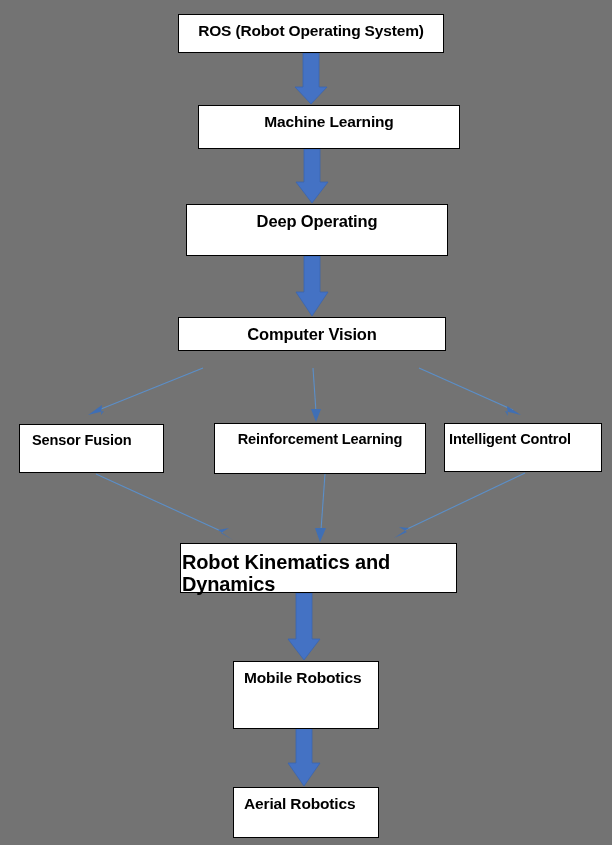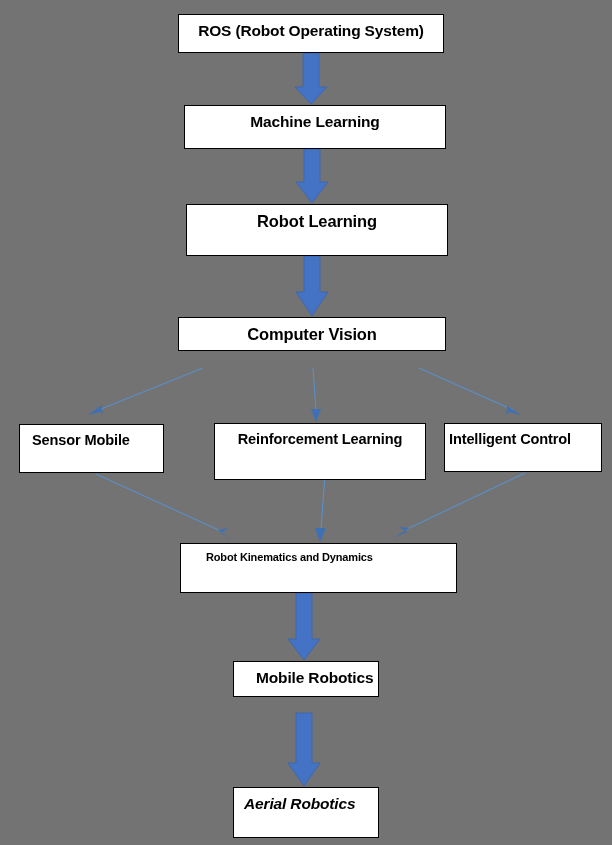--- a/index.html
+++ b/index.html
@@ -101,49 +101,49 @@
     <g>
       <polygon class="block-arrow" points="296,713 312,713 312,763 320,763 304,786 288,763 296,763"></polygon>
     </g>
 
   </svg>
 
   <div class="node" style="left:178px; top:14px; width:266px; height:39px;">
     <span>ROS (Robot Operating System)</span>
   </div>
 
-  <div class="node" style="left:184px; top:105px; width:262px; height:44px;">
+  <div class="node" style="left:198px; top:105px; width:262px; height:44px;">
     <span>Machine Learning</span>
   </div>
 
   <div class="node" style="left:186px; top:204px; width:262px; height:52px; font-size:16.5px;">
-    <span>Robot Learning</span>
+    <span>Deep Operating</span>
   </div>
 
   <div class="node" style="left:178px; top:317px; width:268px; height:34px; font-size:16.5px;">
     <span>Computer Vision</span>
   </div>
 
   <div class="node small" style="left:19px; top:424px; width:145px; height:49px; text-align:left; padding-left:12px;">
-    <span>Sensor Mobile</span>
+    <span>Sensor Fusion</span>
   </div>
 
-  <div class="node small" style="left:214px; top:423px; width:212px; height:57px;">
+  <div class="node small" style="left:214px; top:423px; width:212px; height:51px;">
     <span>Reinforcement Learning</span>
   </div>
 
   <div class="node small" style="left:444px; top:423px; width:158px; height:49px; text-align:left; padding-left:4px;">
     <span>Intelligent Control</span>
   </div>
 
-  <div class="node small" style="left:180px; top:543px; width:277px; height:50px; font-size:11px; text-align:left; padding-left:25px;">
+  <div class="node small" style="left:180px; top:543px; width:277px; height:50px; font-size:20px; text-align:left; padding-left:1px;">
     <span>Robot Kinematics and Dynamics</span>
   </div>
 
-  <div class="node" style="left:233px; top:661px; width:146px; height:36px; text-align:left; padding-left:22px;">
+  <div class="node" style="left:233px; top:661px; width:146px; height:68px; text-align:left; padding-left:10px;">
     <span>Mobile Robotics</span>
   </div>
 
-  <div class="node" style="left:233px; top:787px; width:146px; height:51px; text-align:left; padding-left:10px;font-style:italic;">
+  <div class="node" style="left:233px; top:787px; width:146px; height:51px; text-align:left; padding-left:10px;">
     <span>Aerial Robotics</span>
   </div>
 
 </div>
 
 </body></html>

